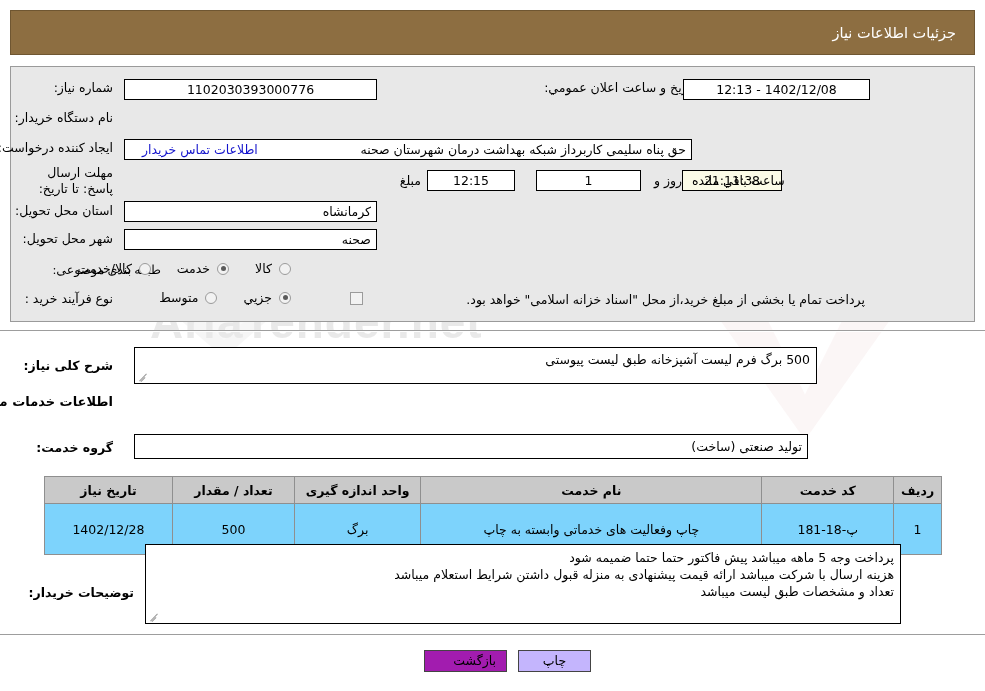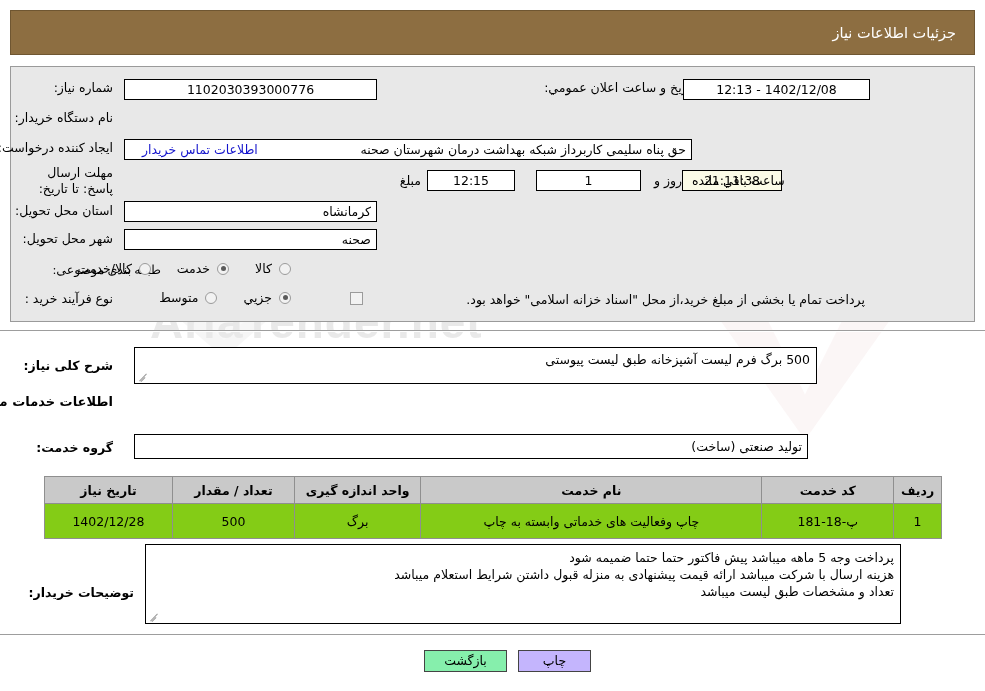--- a/index.html
+++ b/index.html
@@ -281,42 +281,42 @@
     background: #c9c9c9;
     border: 1px solid #8f8f8f;
     font-weight: bold;
     height: 26px;
     font-size: 12.5px;
     color: #000;
     padding: 0 4px;
     white-space: nowrap;
   }
   table.items td {
-    background: #84cc16;
+    background: #7dd3fc;
     border: 1px solid #8f8f8f;
     height: 26px;
     text-align: center;
     font-size: 12.5px;
-    padding: 4px 4px;
+    padding: 12px 4px;
     white-space: nowrap;
   }
 
   
   .btn {
     box-sizing: border-box;
     border: 1px solid #444;
     font-size: 12.5px;
     height: 22px;
     line-height: 20px;
     text-align: center;
     cursor: pointer;
     font-family: "DejaVu Sans", "Liberation Sans", sans-serif;
     padding: 0 10px;
   }
-  .btn-back  { background: #86efac; }
+  .btn-back  { background: #a21caf; text-align: right; }
   .btn-print { background: #c4b5fd; }
 
   .footer-divider {
     position: absolute;
     left: 0;
     top: 634px;
     width: 985px;
     border-top: 1px solid #9d9d9d;
     z-index: 2;
   }

